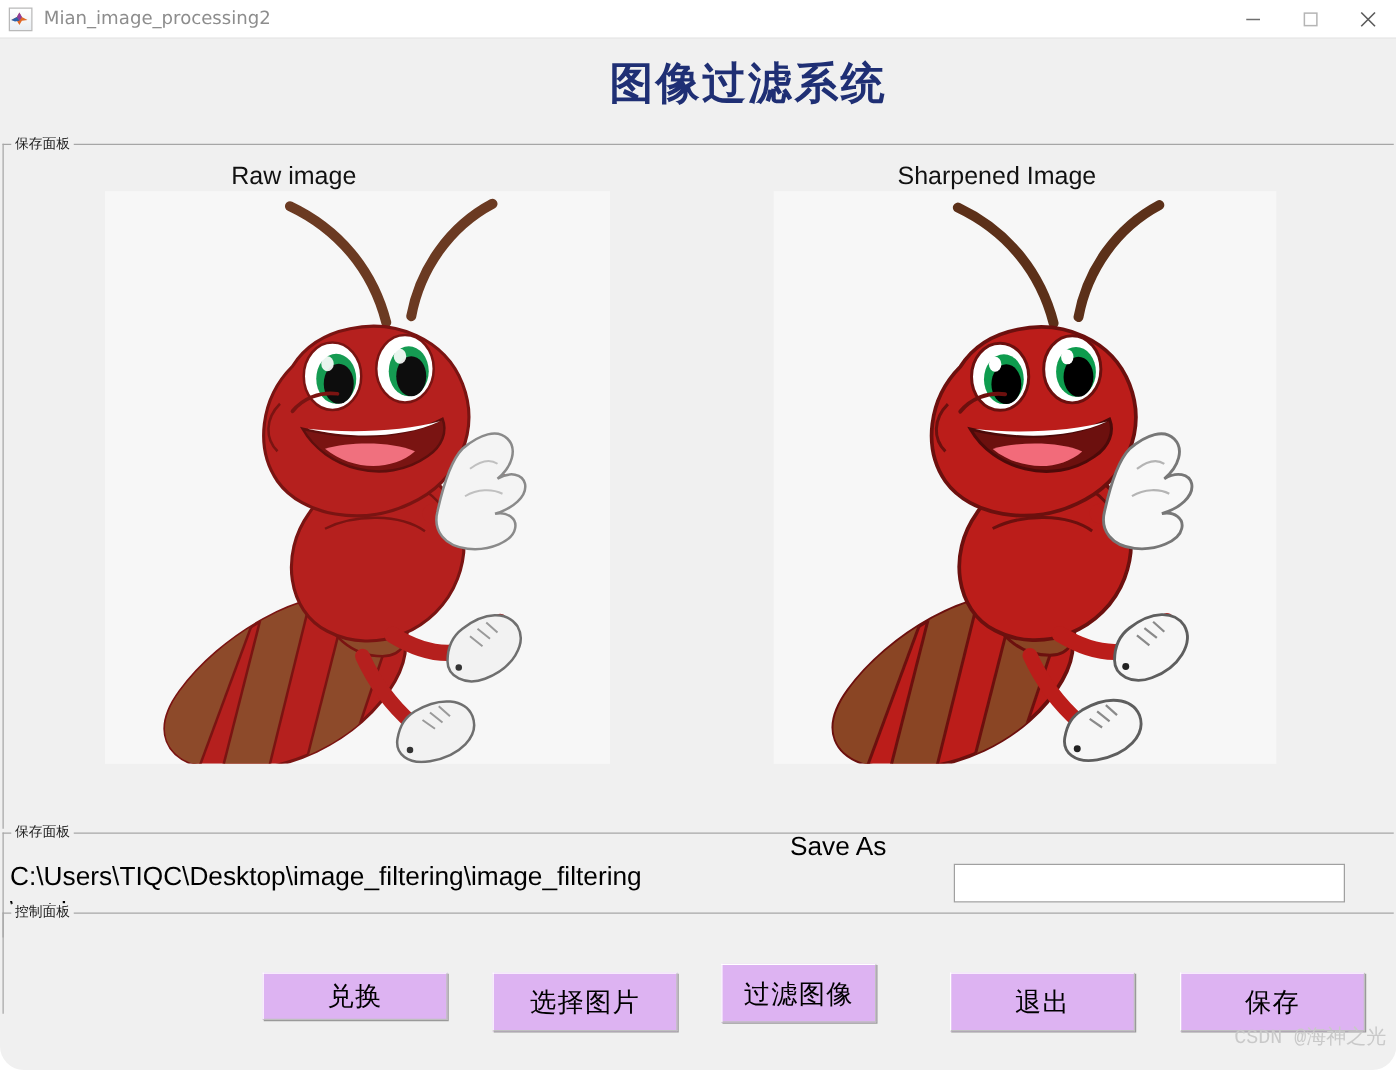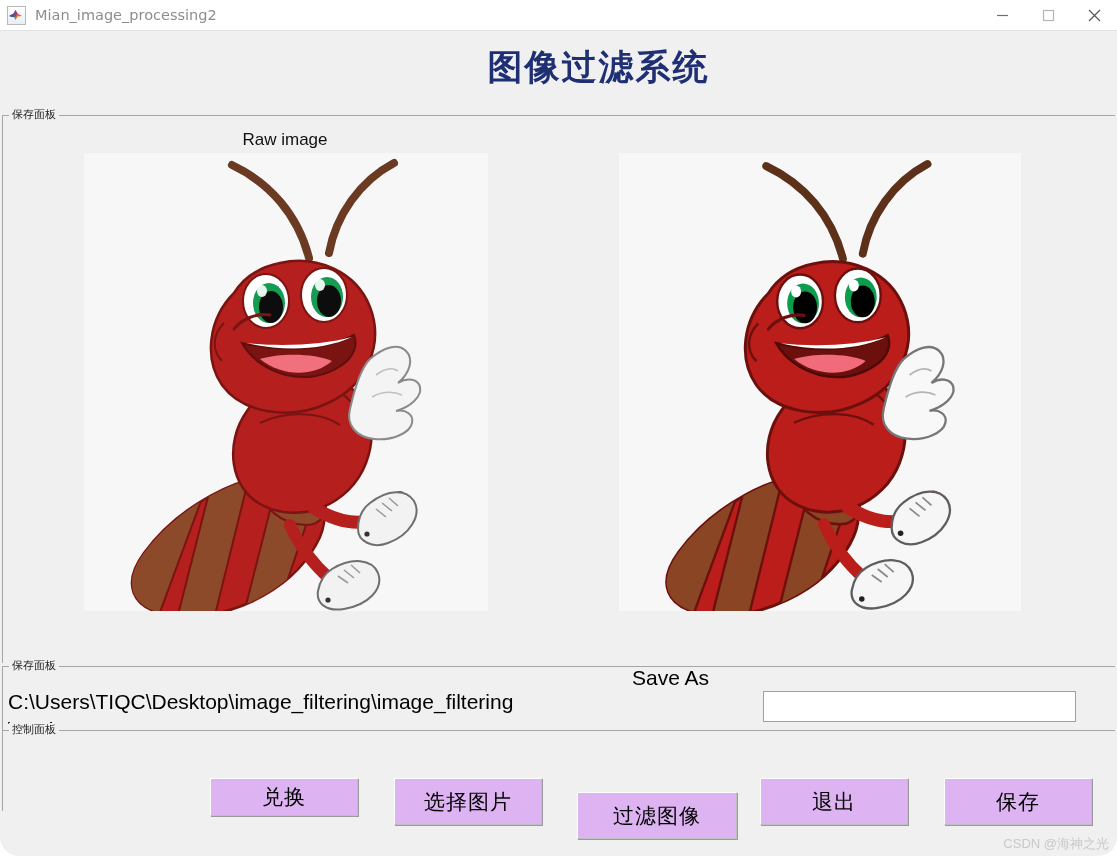--- a/index.html
+++ b/index.html
@@ -93,23 +93,23 @@
     font-size: 11px;
     color: #1a1a1a;
     line-height: 14px;
     white-space: nowrap;
   }
 
   
   .axes-title {
     position: absolute;
     font-family: "Liberation Sans", sans-serif;
-    font-size: 17px;
+    font-size: 20px;
     color: #111111;
-    text-align: center;
+    text-align: left;
     white-space: nowrap;
   }
 
   .image-box {
     position: absolute;
     background: #f7f7f7;
     overflow: hidden;
   }
   .image-box svg { display: block; }
 
@@ -159,23 +159,23 @@
     align-items: center;
     justify-content: center;
     cursor: pointer;
     padding: 0;
     letter-spacing: 1px;
   }
 
   .watermark {
     position: absolute;
     right: 8px;
-    bottom: 3px;
-    font-family: Liberation Sans, sans-serif;
-    font-size: 13px;
+    bottom: 16px;
+    font-family: Liberation Mono, monospace;
+    font-size: 16px;
     color: #c9c9c9;
     white-space: nowrap;
   }
 </style>
 </head>
 <body>
 
 <div id="app">
 
   <div class="titlebar">
@@ -206,20 +206,21 @@
     </div>
   </div>
 
   <div class="heading">图像过滤系统</div>
 
   <div class="panel" style="left:2px; top:115px; width:1113px; height:548px;">
     <div class="panel-label">保存面板</div>
   </div>
 
   <div class="axes-title" style="left:185px; top:130px; width:200px;">Raw image</div>
+  <div class="axes-title" style="left:718px; top:130px; width:202px;">Sharpened Image</div>
 
   <div class="image-box" style="left:84px; top:153px; width:404px; height:458px;">
     <svg width="404" height="458" viewBox="0 0 404 458">
       <g>
 
         <path d="M225 105 C214 62 186 30 148 12" fill="none" stroke="#6b3a22" stroke-width="8" stroke-linecap="round"></path>
         <path d="M245 100 C252 62 276 28 310 10" fill="none" stroke="#6b3a22" stroke-width="8" stroke-linecap="round"></path>
 
         <g>
           <path d="M60 400 C38 430 46 456 86 462 C140 470 205 440 232 392 C250 360 238 330 205 324 C158 316 92 356 60 400 Z" fill="#b5201e" stroke="#7a1412" stroke-width="2.5"></path>
@@ -371,19 +372,19 @@
   <div class="save-as-label" style="left:632px; top:666px;">Save As</div>
 
   <input class="save-input" style="left: 763px; top: 691px; width: 313px; height: 31px;" type="text" placeholder="">
 
   <div class="panel" style="left:2px; top:730px; width:1113px; height:81px;padding-left:48px;">
     <div class="panel-label">控制面板</div>
   </div>
 
   <button class="ctrl-btn" style="left:210px; top:778px; width:148px; height:38px;">兑换</button>
   <button class="ctrl-btn" style="left:394px; top:778px; width:148px; height:47px;">选择图片</button>
-  <button class="ctrl-btn" style="left:577px; top:792px; width:160px; height:47px;">过滤图像</button>
+  <button class="ctrl-btn" style="left:577px; top:771px; width:124px; height:47px;">过滤图像</button>
   <button class="ctrl-btn" style="left:944px; top:778px; width:148px; height:47px;">保存</button>
   <button class="ctrl-btn" style="left:760px; top:778px; width:148px; height:47px;">退出</button>
 
   <div class="watermark">CSDN @海神之光</div>
 
 </div>
 
 </body></html>

